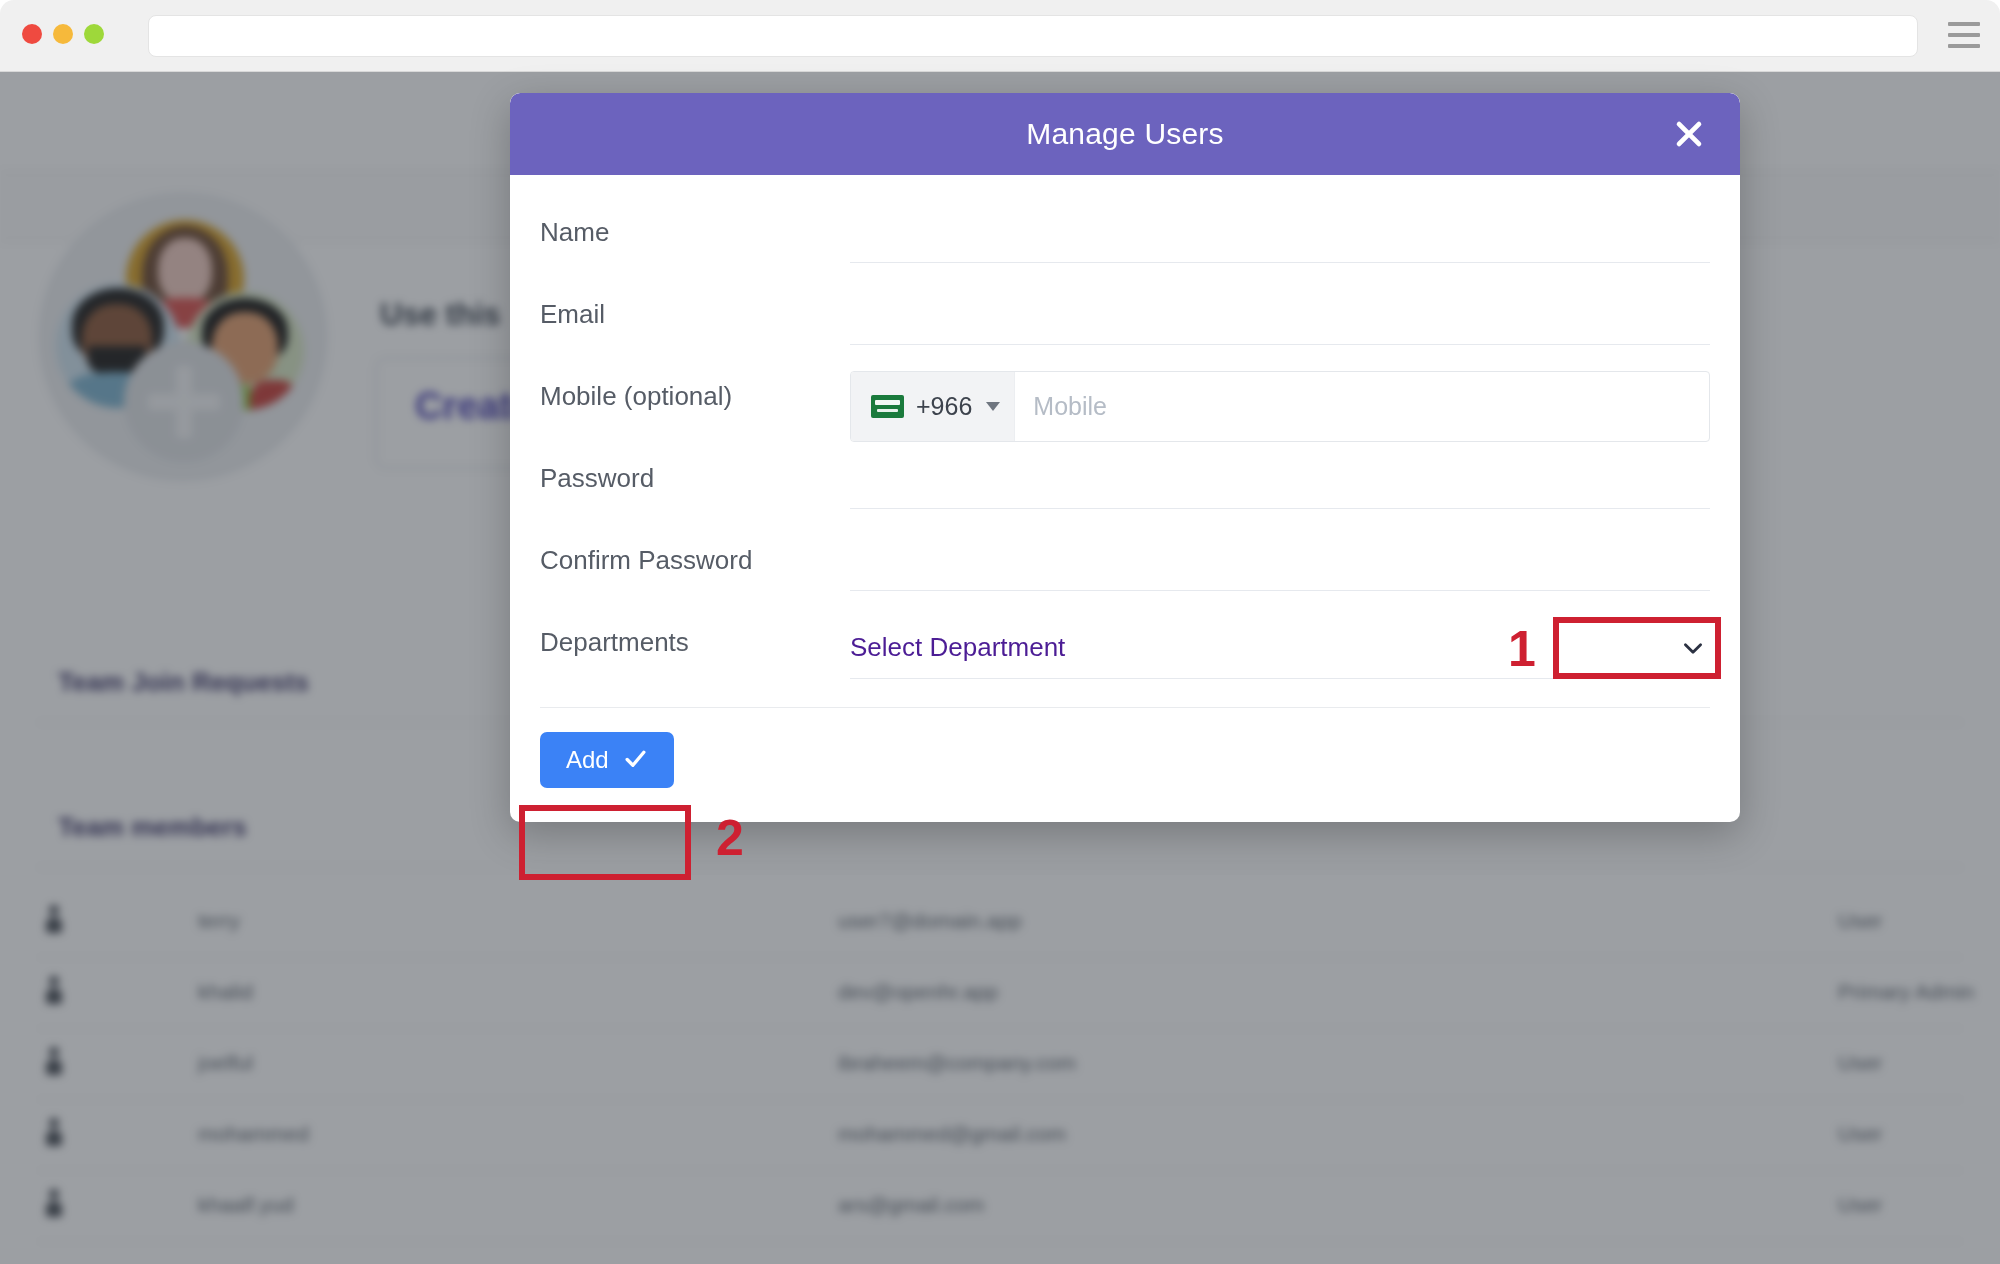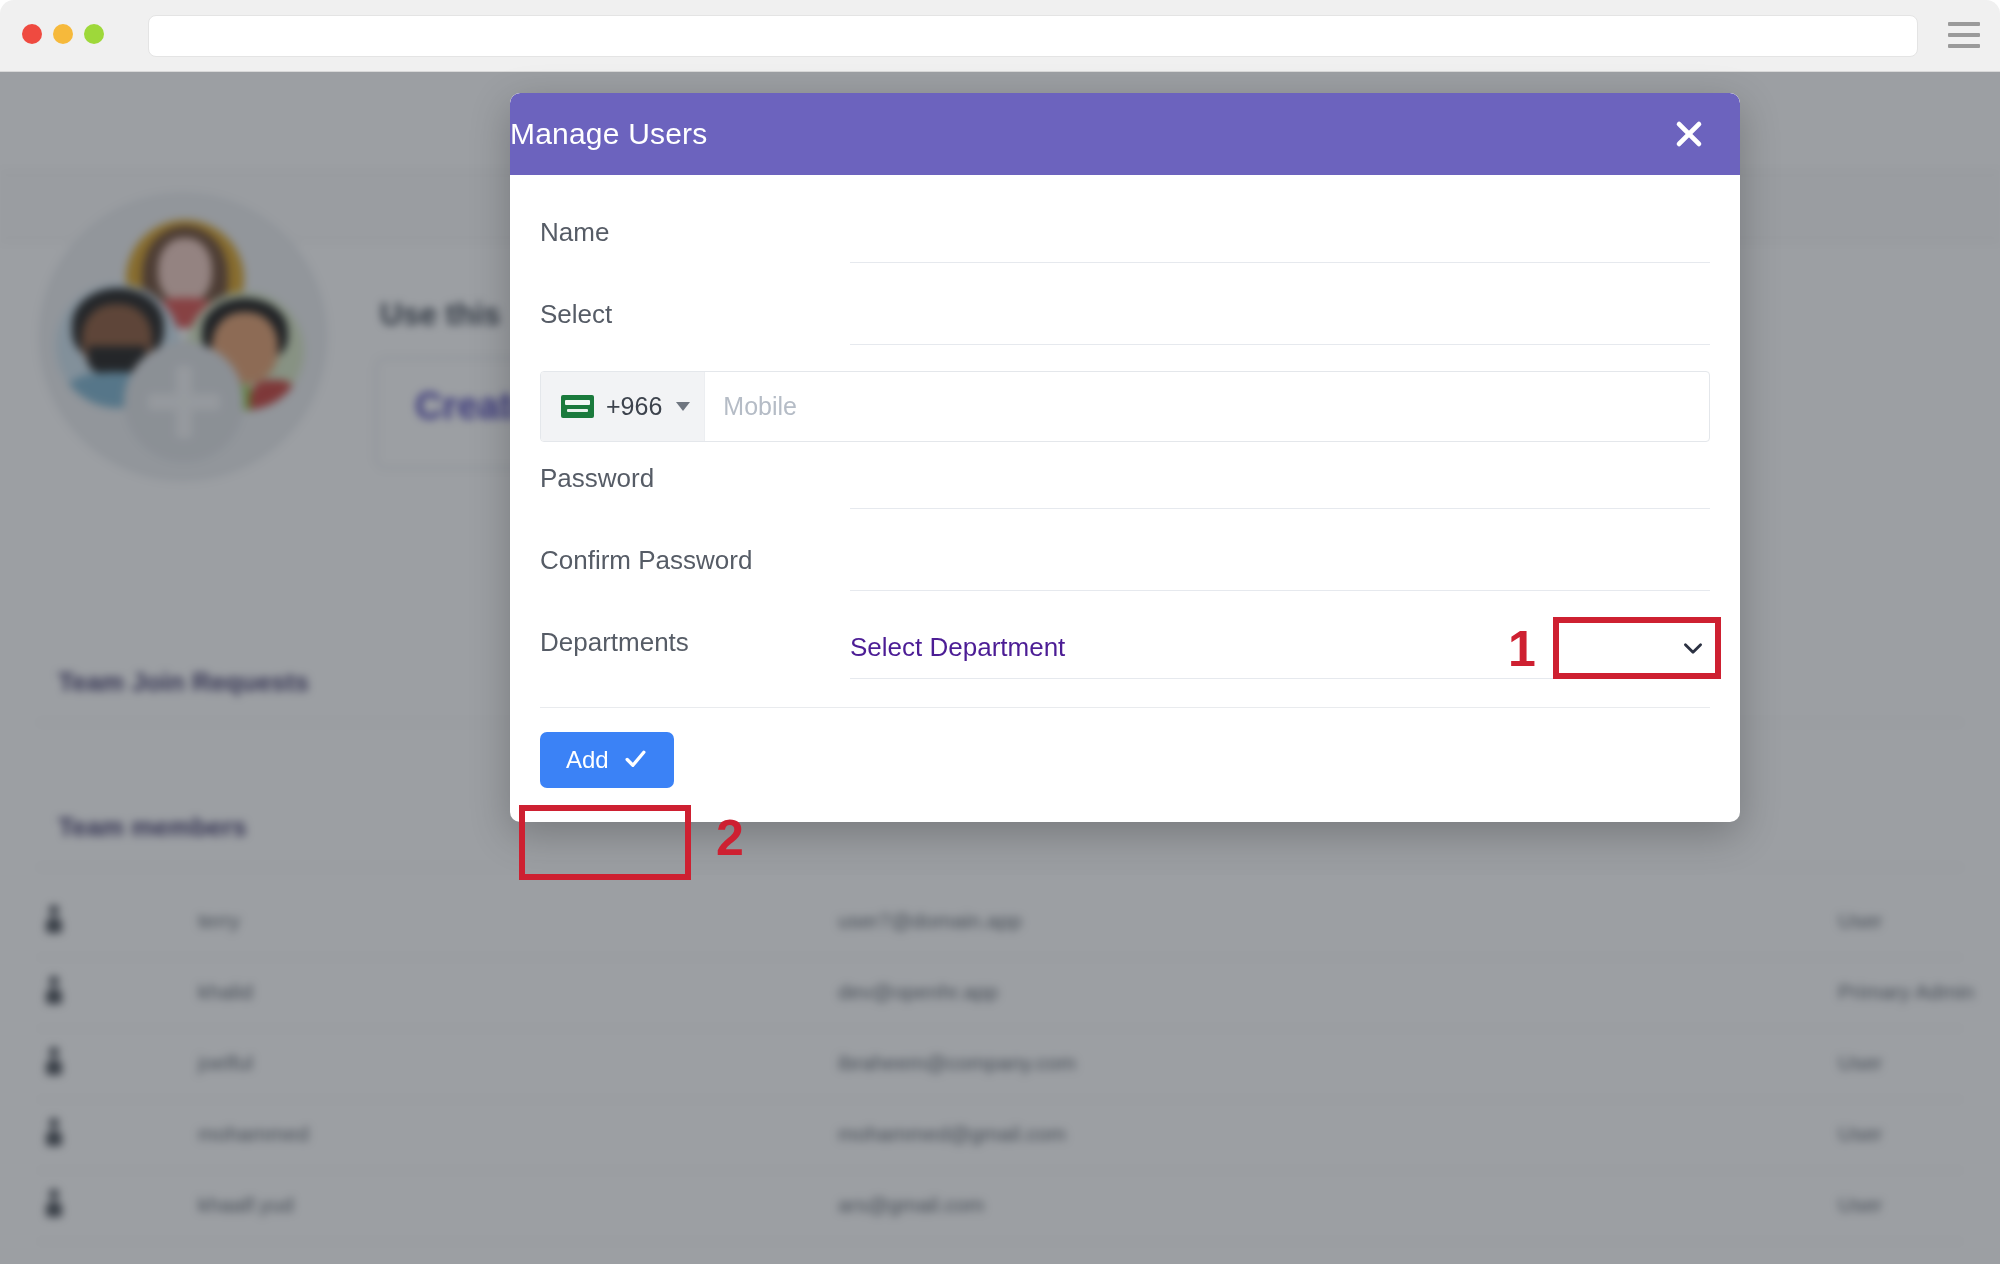--- a/index.html
+++ b/index.html
@@ -272,21 +272,21 @@
   .modal-header {
     position: relative;
     height: 82px;
     background: #6c63be;
     border-top-left-radius: 10px;
     border-top-right-radius: 10px;
   }
   .modal-title {
     position: absolute;
     left: 0; right: 0; top: 24px;
-    text-align: left;
+    text-align: center;
     font-size: 30px;
     color: #ffffff;
     letter-spacing: 0.2px;
   }
   .modal-close {
     position: absolute;
     right: 30px; top: 20px;
     width: 42px; height: 42px;
     cursor: pointer;
     display: flex;
@@ -604,27 +604,28 @@
     <div class="modal-body">
 
       <div class="form-row">
         <div class="form-label">Name</div>
         <div class="form-control">
           <input class="underline-input" type="text" value="" placeholder="" style="">
         </div>
       </div>
 
       <div class="form-row">
-        <div class="form-label">Select</div>
+        <div class="form-label">Email</div>
         <div class="form-control">
           <input class="underline-input" type="text" value="" placeholder="" style="">
         </div>
       </div>
 
       <div class="form-row">
+        <div class="form-label">Mobile (optional)</div>
         <div class="form-control">
           <div class="mobile-group">
             <div class="mobile-prefix">
               <div class="flag-sa">
                 <div class="sh-word"></div>
                 <div class="sh-sword"></div>
               </div>
               <div class="dial-code">+966</div>
               <div class="caret-sm"></div>
             </div>

